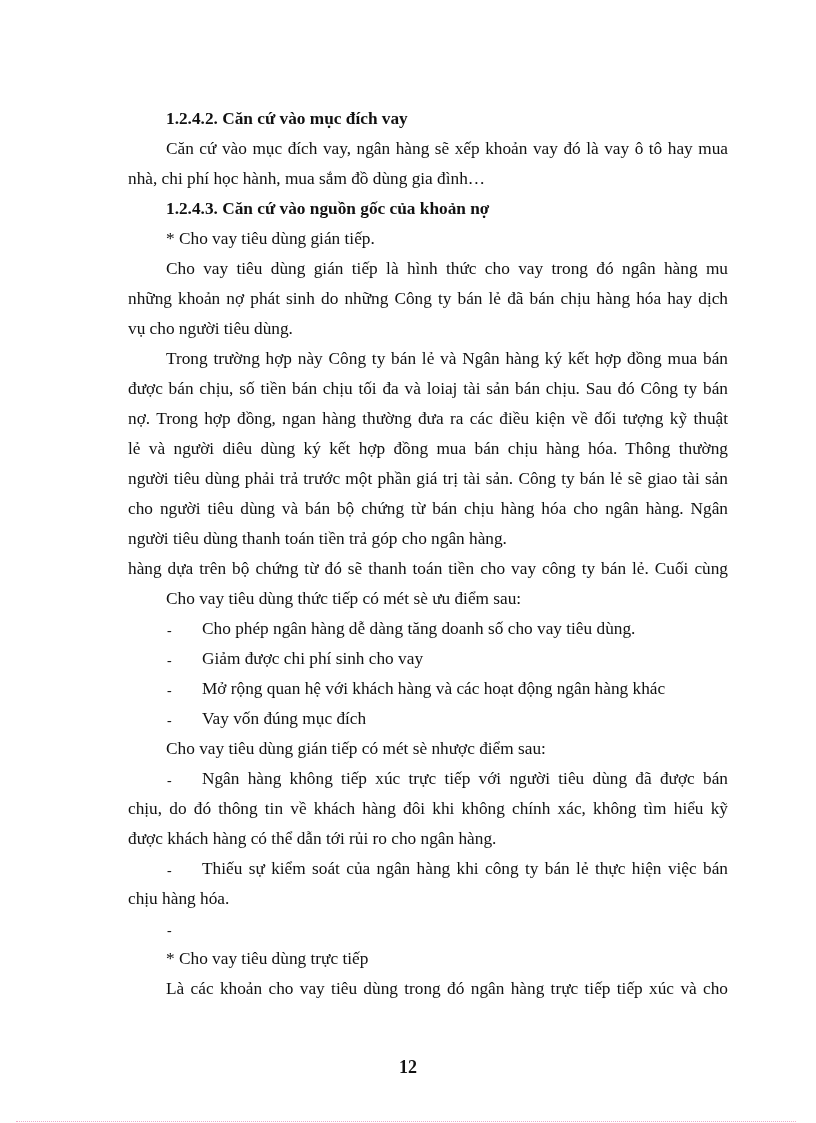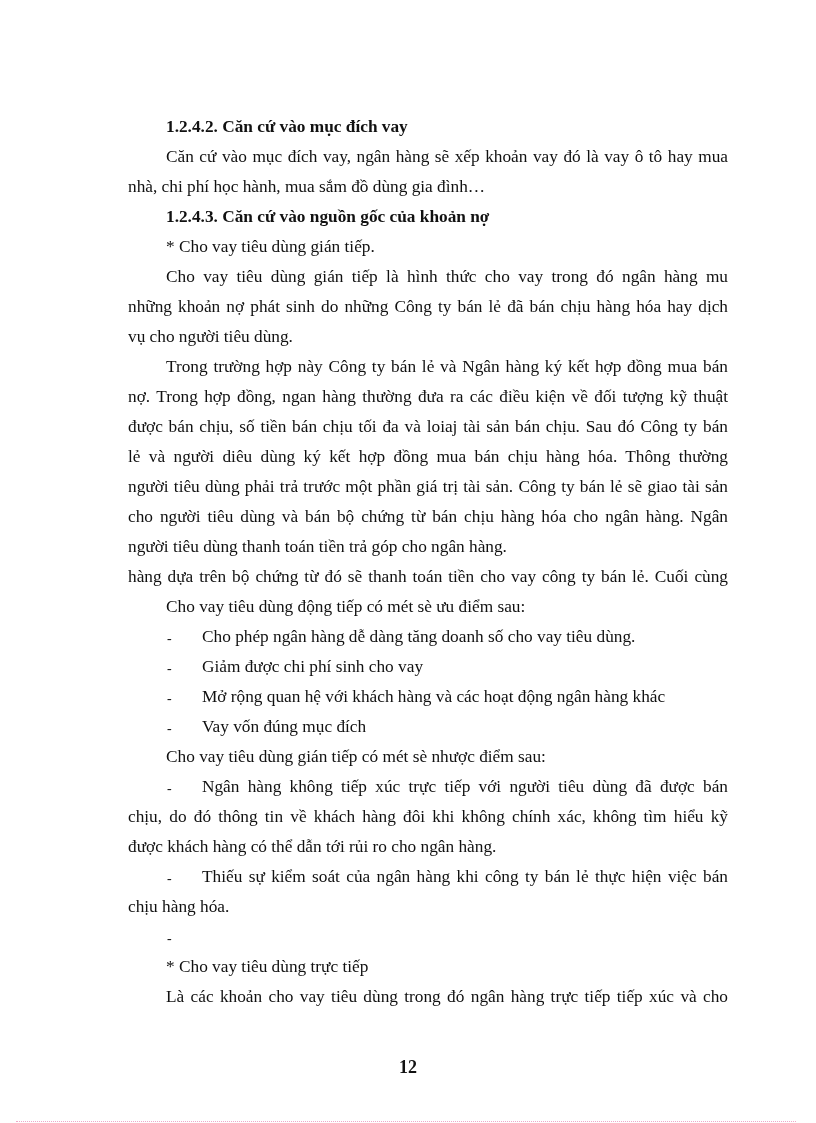--- a/index.html
+++ b/index.html
@@ -11,21 +11,21 @@
       width: 816px;
       height: 1123px;
       position: relative;
       overflow: hidden;
       font-family: "Liberation Serif", "DejaVu Serif", serif;
       color: #111111;
     }
     .page {
       position: absolute;
       left: 128px;
-      top: 112px;
+      top: 104px;
       width: 600px;
     }
     .line {
       font-size: 17.3px;
       line-height: 30px;
       height: 30px;
       white-space: nowrap;
     }
     .just {
       text-align: justify;
@@ -80,29 +80,29 @@
   <div class="line">nhà, chi phí học hành, mua sắm đồ dùng gia đình…</div>
 
   <div class="line heading">1.2.4.3. Căn cứ vào nguồn gốc của khoản nợ</div>
   <div class="line indent">* Cho vay tiêu dùng gián tiếp.</div>
 
   <div class="line just indent">Cho vay tiêu dùng gián tiếp là hình thức cho vay trong đó ngân hàng mu</div>
   <div class="line just">những khoản nợ phát sinh do những Công ty bán lẻ đã bán chịu hàng hóa hay dịch</div>
   <div class="line">vụ cho người tiêu dùng.</div>
 
   <div class="line just indent">Trong trường hợp này Công ty bán lẻ và Ngân hàng ký kết hợp đồng mua bán</div>
+  <div class="line just">được bán chịu, số tiền bán chịu tối đa và loiaj tài sản bán chịu. Sau đó Công ty bán</div>
   <div class="line just">nợ. Trong hợp đồng, ngan hàng thường đưa ra các điều kiện về đối tượng kỹ thuật</div>
-  <div class="line just">được bán chịu, số tiền bán chịu tối đa và loiaj tài sản bán chịu. Sau đó Công ty bán</div>
   <div class="line just">lẻ và người diêu dùng ký kết hợp đồng mua bán chịu hàng hóa. Thông thường</div>
   <div class="line just">người tiêu dùng phải trả trước một phần giá trị tài sản. Công ty bán lẻ sẽ giao tài sản</div>
   <div class="line just">cho người tiêu dùng và bán bộ chứng từ bán chịu hàng hóa cho ngân hàng. Ngân</div>
   <div class="line">người tiêu dùng thanh toán tiền trả góp cho ngân hàng.</div>
   <div class="line just">hàng dựa trên bộ chứng từ đó sẽ thanh toán tiền cho vay công ty bán lẻ. Cuối cùng</div>
 
-  <div class="line indent">Cho vay tiêu dùng động tiếp có mét sè ưu điểm sau:</div>
+  <div class="line indent">Cho vay tiêu dùng thức tiếp có mét sè ưu điểm sau:</div>
 
   <div class="line bullet-row">
     <span class="bullet-mark">-</span>
     <span class="bullet-text">Cho phép ngân hàng dễ dàng tăng doanh số cho vay tiêu dùng.</span>
   </div>
   <div class="line bullet-row">
     <span class="bullet-mark">-</span>
     <span class="bullet-text">Giảm được chi phí sinh cho vay</span>
   </div>
   <div class="line bullet-row">

